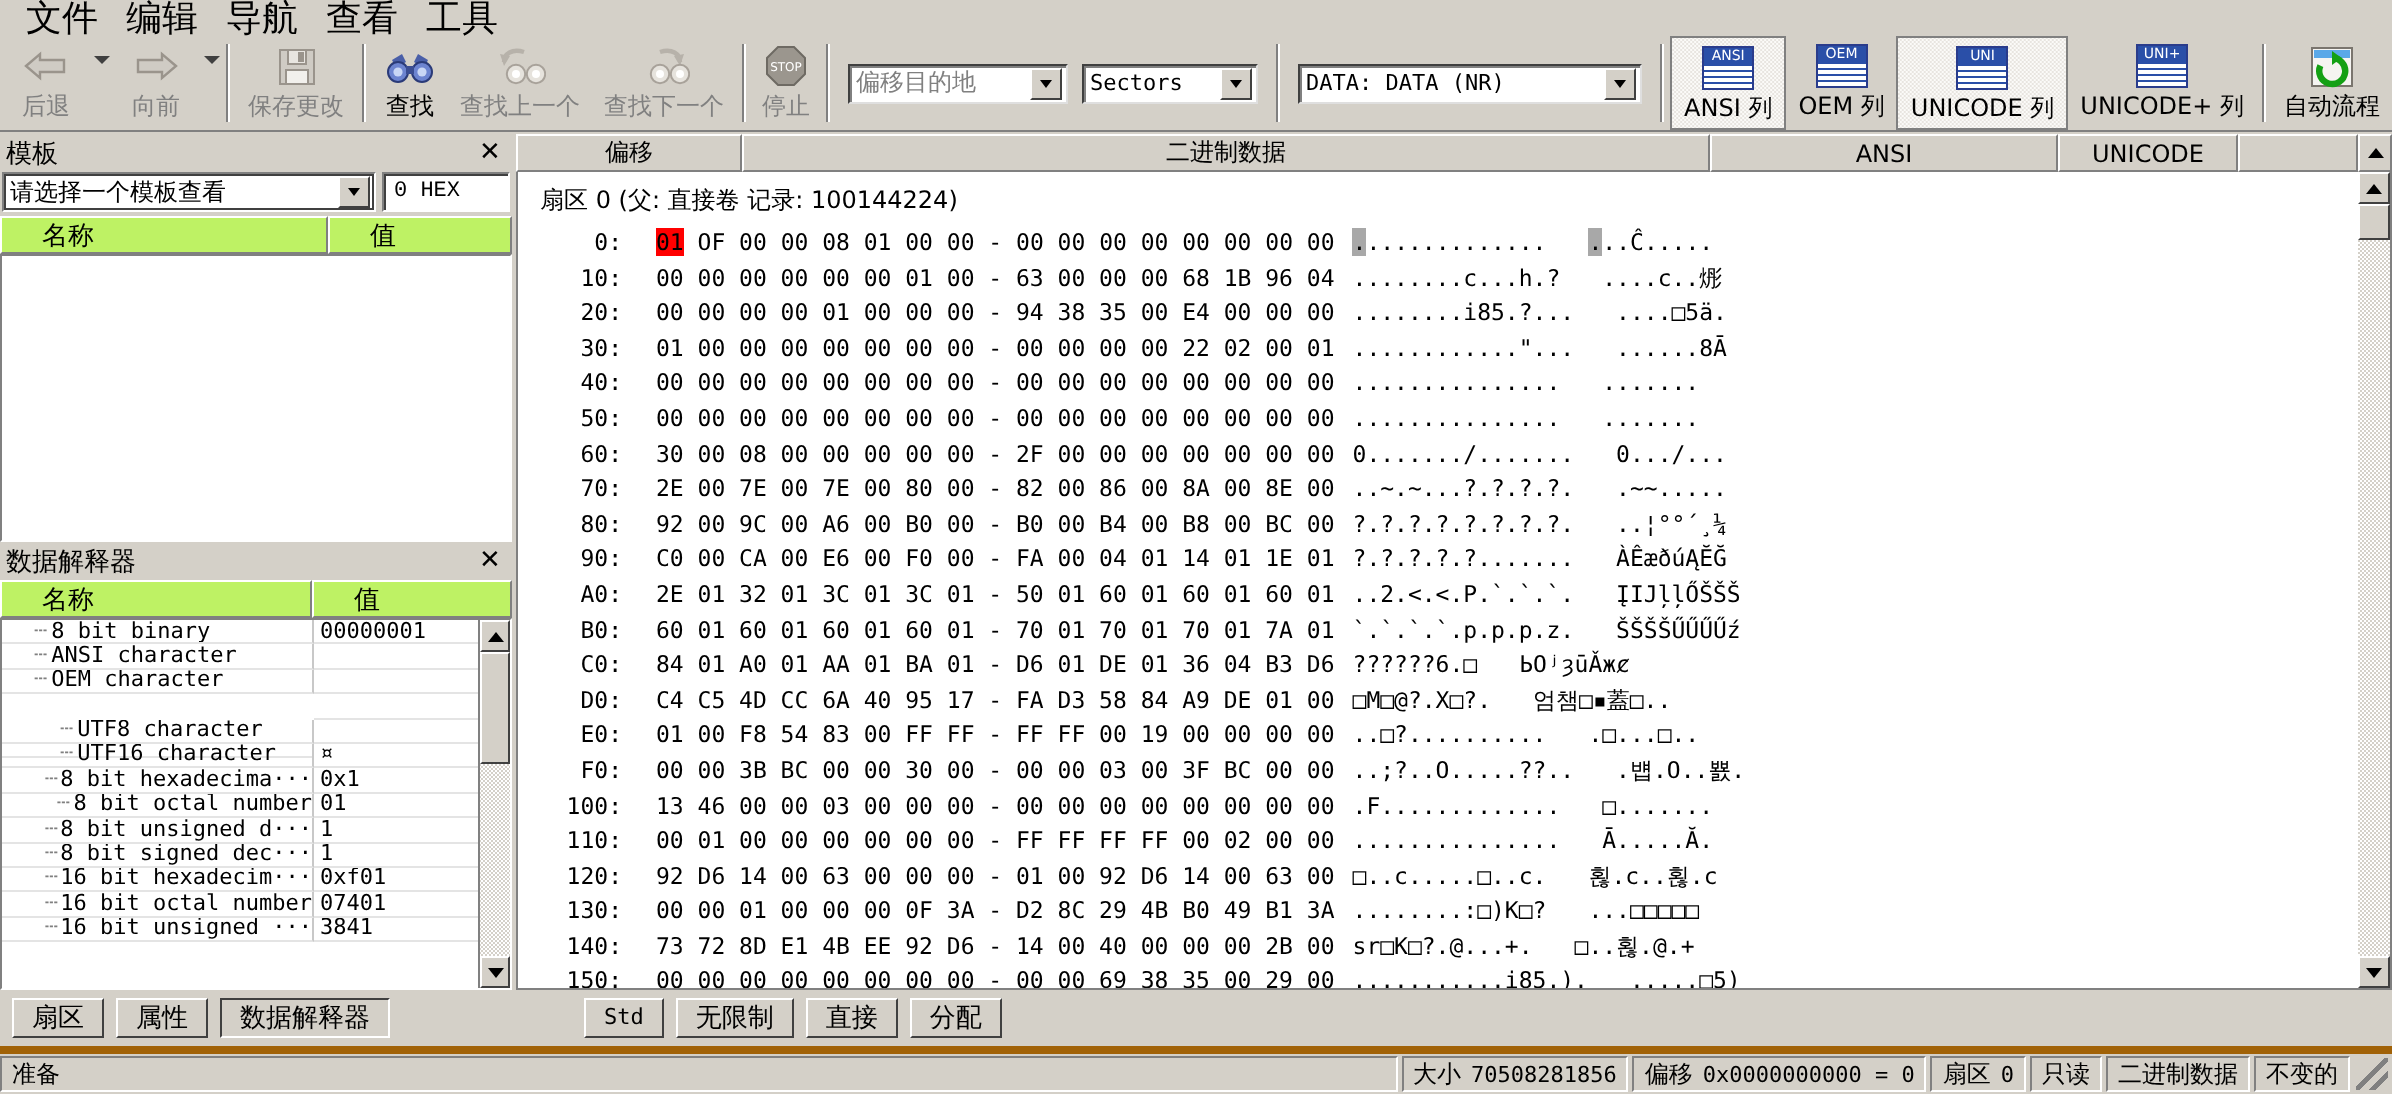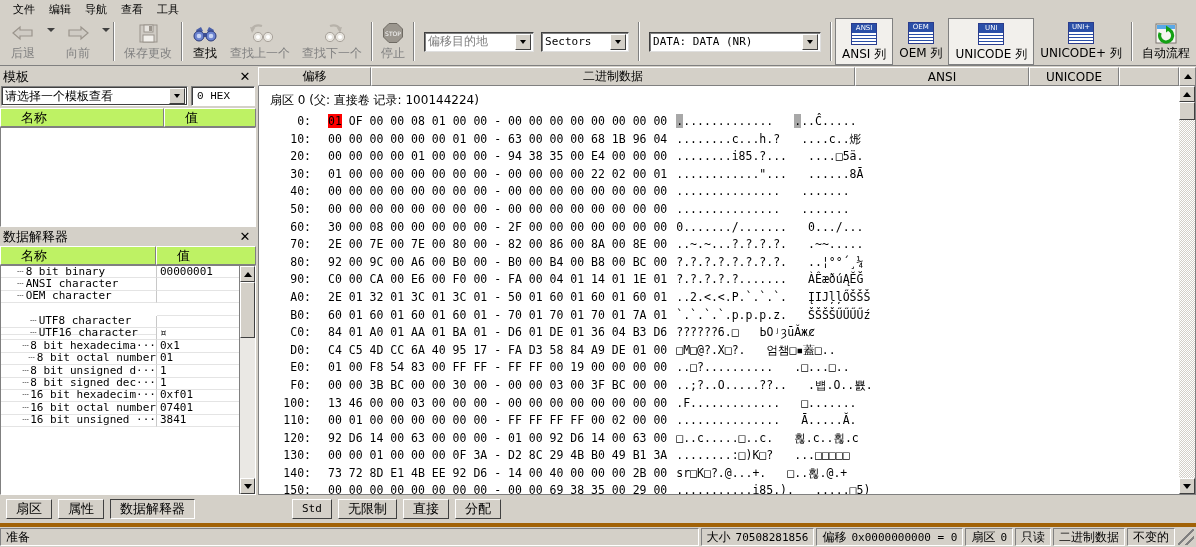--- a/index.html
+++ b/index.html
@@ -14,21 +14,21 @@
     -webkit-font-smoothing: none;
   }
   #app { position: relative; width: 1196px; height: 547px; background: #d4d0c8; }
 
   
   .menubar {
     height: 18px; display: flex; align-items: center;
     padding-left: 6px; background: #d4d0c8;
   }
   .menubar .mi {
-    padding: 1px 7px; font-size: 11px; line-height: 15px; color: #000;
+    padding: 1px 7px; font-size: 18px; line-height: 15px; color: #000;
     font-family: "DejaVu Sans", sans-serif;
   }
 
   
   .toolbar {
     height: 48px; display: flex; align-items: stretch;
     background: #d4d0c8;
     border-bottom: 1px solid #808080;
     position: relative;
   }
@@ -134,21 +134,21 @@
   .hdr2 .hc {
     background: #bef264; border: 1px solid; border-color: #fff #808080 #808080 #fff;
     display: flex; align-items: center; padding-left: 20px;
     font-size: 13px; font-family: "DejaVu Sans", sans-serif;
   }
   .hdr2 .hc.a { width: 164px; }
   .hdr2 .hc.b { flex: 1; }
 
   .listbody { background: #fff; border: 1px solid; border-color: #808080 #fff #fff #808080; flex: 1; }
 
-  .tmpl-pane { height: 160px; justify-content: flex-end; }
+  .tmpl-pane { height: 204px; justify-content: flex-end; }
   .tmpl-pane .listbody { height: 178px; }
 
   .di-pane { flex: 1; display: flex; flex-direction: column; }
   .di-grid {
     flex: 1; display: flex; background: #fff;
     border: 1px solid; border-color: #808080 #fff #fff #808080;
     overflow: hidden; position: relative;
   }
   .di-rows { flex: 1; }
   .di-row { display: flex; height: 12.4px; line-height: 12.4px;

